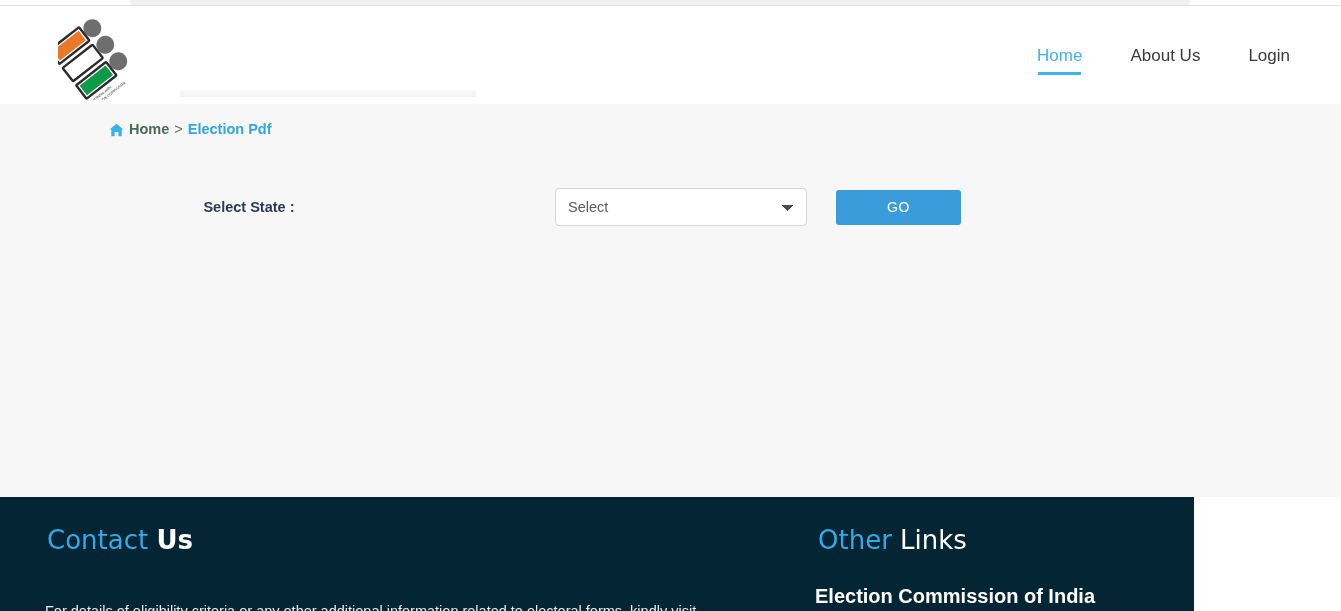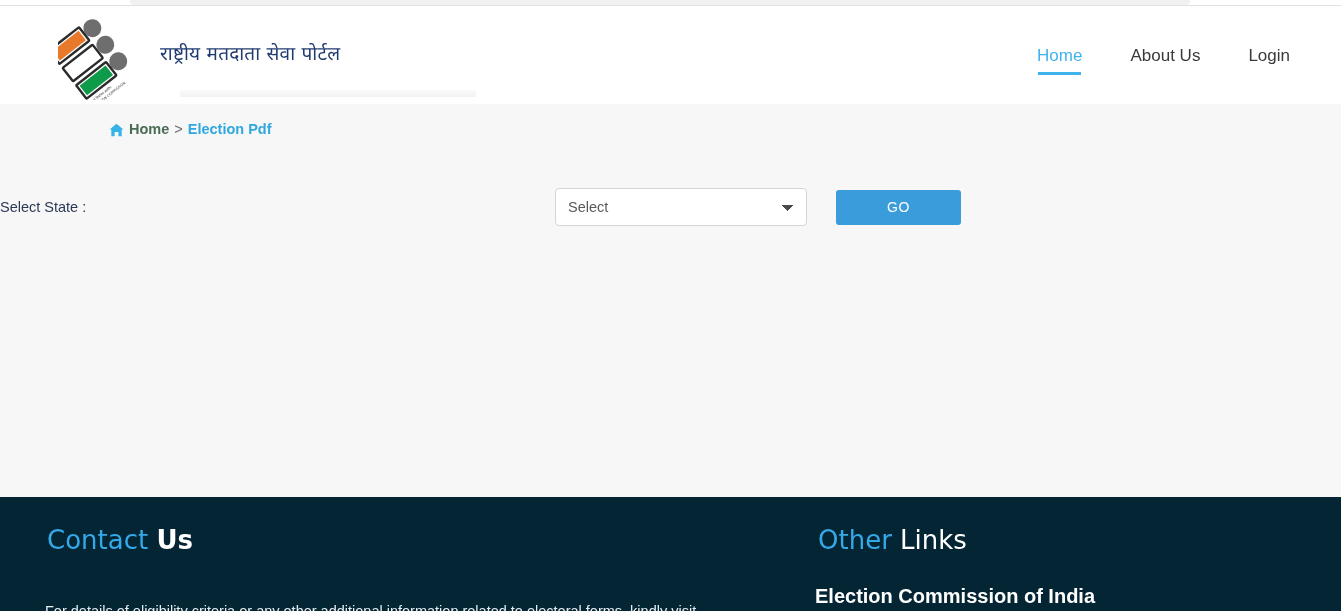--- a/index.html
+++ b/index.html
@@ -166,24 +166,24 @@
   .form-row {
     position: absolute;
     top: 84px;
     left: 0;
     width: 1341px;
     display: flex;
     align-items: center;
   }
   .form-label {
     width: 498px;
-    text-align: left;
+    text-align: center;
     padding-right: 0px;
     font-size: 14.5px;
-    font-weight: normal;
+    font-weight: bold;
     color: #2b3a57;
     white-space: nowrap;
   }
   .state-select {
     margin-left: 57px;
     width: 252px;
     height: 38px;
     font-family: "Liberation Sans", sans-serif;
     font-size: 14.5px;
     color: #5a5a5a;
@@ -215,21 +215,21 @@
     font-size: 14px;
     letter-spacing: 0.6px;
     cursor: pointer;
   }
 
   
   .site-footer {
     position: absolute;
     top: 497px;
     left: 0;
-    width: 1341px;
+    width: 1194px;
     height: 114px;
     background: #042533;
     color: #ffffff;
     overflow: hidden;
   }
   .footer-cols {
     display: flex;
     width: 1341px;
   }
   .footer-col-left { width: 770px; position: relative; }
@@ -304,21 +304,20 @@
           <rect x="10.5" y="54.5" width="33" height="12" fill="#0d9b4a"></rect>
         </g>
         <g transform="rotate(-38 44 48)" fill="#3a3a3a" font-size="3.4" font-family="DejaVu Sans, sans-serif">
           <text x="8" y="76">भारत निर्वाचन आयोग</text>
           <text x="8" y="81">ELECTION COMMISSION</text>
         </g>
       </svg>
     </span>
 
     <div class="brand-text">
-      <div class="brand-hi">राष्ट्रीय मतदाता सेवा पोर्टल</div>
     </div>
 
     <span class="brand-underbar"></span>
   </div>
 
   <nav class="main-nav">
     <a class="nav-item active" href="#">Home</a>
     <a class="nav-item" href="#">About Us</a>
     <a class="nav-item" href="#">Login</a>
   </nav>

